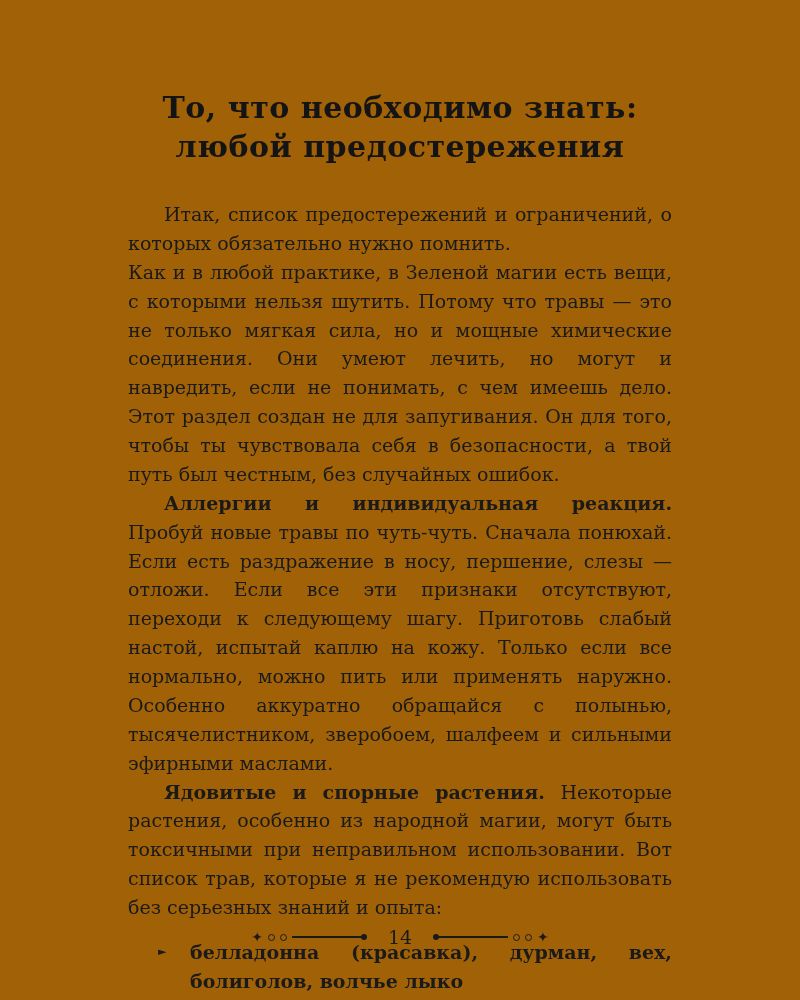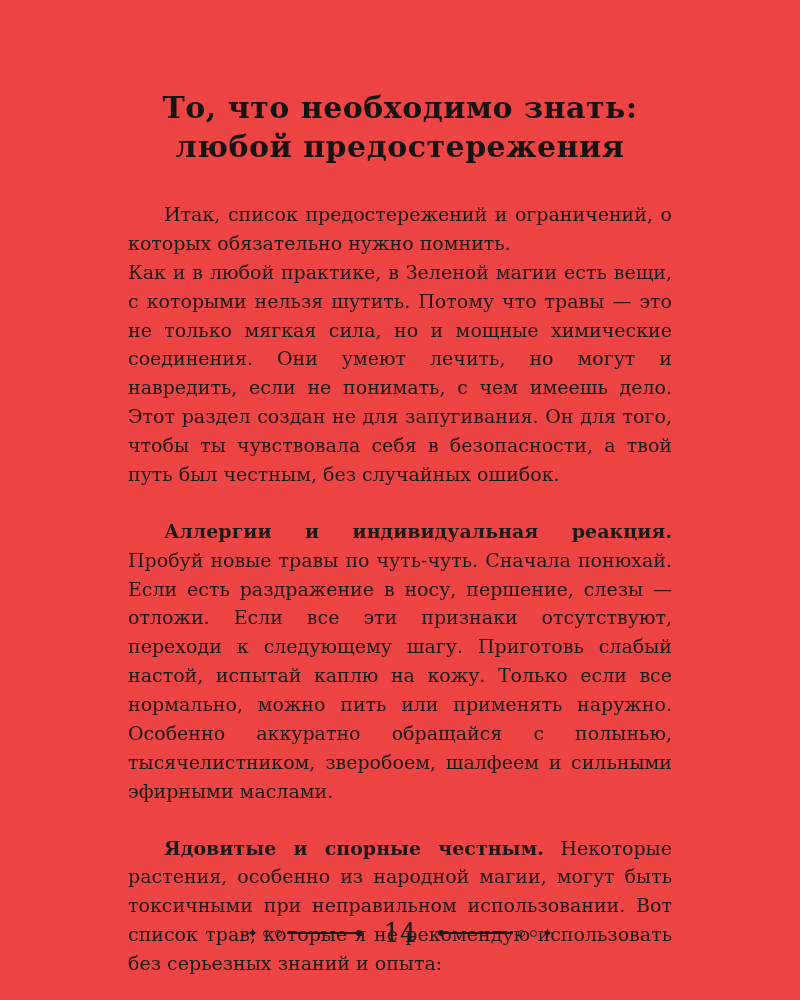--- a/index.html
+++ b/index.html
@@ -5,21 +5,21 @@
   html, body {
     margin: 0;
     padding: 0;
     background: #ffffff;
   }
   .page {
     position: relative;
     width: 800px;
     height: 1000px;
     margin: 0 auto;
-    background: #ef4444;
+    background: #a16207;
     color: #1a1a1a;
     font-family: "DejaVu Serif", serif;
     box-sizing: border-box;
     padding: 88px 128px 15px 128px;
     overflow: hidden;
   }
   .title {
     text-align: center;
     font-size: 30px;
     line-height: 1.3;
@@ -33,21 +33,20 @@
     line-height: 1.52;
     text-align: justify;
   }
   p.para {
     margin: 0;
   }
   p.para.indent {
     text-indent: 36px;
   }
   p.para.section {
-    margin-top: 28px;
     text-indent: 36px;
   }
   strong.lead {
     font-weight: 700;
   }
   ul.bullets {
     list-style: none;
     margin: 16px 0 0 0;
     padding: 0;
   }
@@ -71,21 +70,21 @@
     left: 0;
     right: 0;
     bottom: 52px;
     display: flex;
     align-items: center;
     justify-content: center;
     gap: 10px;
     color: #1a1a1a;
   }
   .page-number {
-    font-size: 26px;
+    font-size: 19px;
     padding: 0 14px;
   }
   .orn-group {
     display: flex;
     align-items: center;
     gap: 5px;
   }
   .orn-star {
     font-size: 14px;
     line-height: 1;
@@ -131,21 +130,21 @@
 
     <p class="para indent">Итак, список предостережений и ограничений, о которых обязательно нужно помнить.</p>
 
     <p class="para">Как и в любой практике, в Зеленой магии есть вещи, с которыми нельзя шутить. Потому что травы — это не только мягкая сила, но и мощные химические соединения. Они умеют лечить, но могут и навредить, если не понимать, с чем имеешь дело. Этот раздел создан не для запугивания. Он для того, чтобы ты чувствовала себя в безопасности, а твой путь был честным, без случайных ошибок.</p>
 
     <p class="para section">
       <strong class="lead">Аллергии и индивидуальная реакция.</strong><span> Пробуй новые травы по чуть-чуть. Сначала понюхай. Если есть раздражение в носу, першение, слезы — отложи. Если все эти признаки отсутствуют, переходи к следующему шагу. Приготовь слабый настой, испытай каплю на кожу. Только если все нормально, можно пить или применять наружно. Особенно аккуратно обращайся с полынью, тысячелистником, зверобоем, шалфеем и сильными эфирными маслами.</span>
     </p>
 
     <p class="para section">
-      <strong class="lead">Ядовитые и спорные честным.</strong><span> Некоторые растения, особенно из народной магии, могут быть токсичными при неправильном использовании. Вот список трав, которые я не рекомендую использовать без серьезных знаний и опыта:</span>
+      <strong class="lead">Ядовитые и спорные растения.</strong><span> Некоторые растения, особенно из народной магии, могут быть токсичными при неправильном использовании. Вот список трав, которые я не рекомендую использовать без серьезных знаний и опыта:</span>
     </p>
 
     <ul class="bullets">
       <li>
         <span class="marker">►</span>
         <span class="seg-bold">белладонна (красавка), дурман, вех, болиголов, волчье лыко</span>
       </li>
 
     </ul>
 

